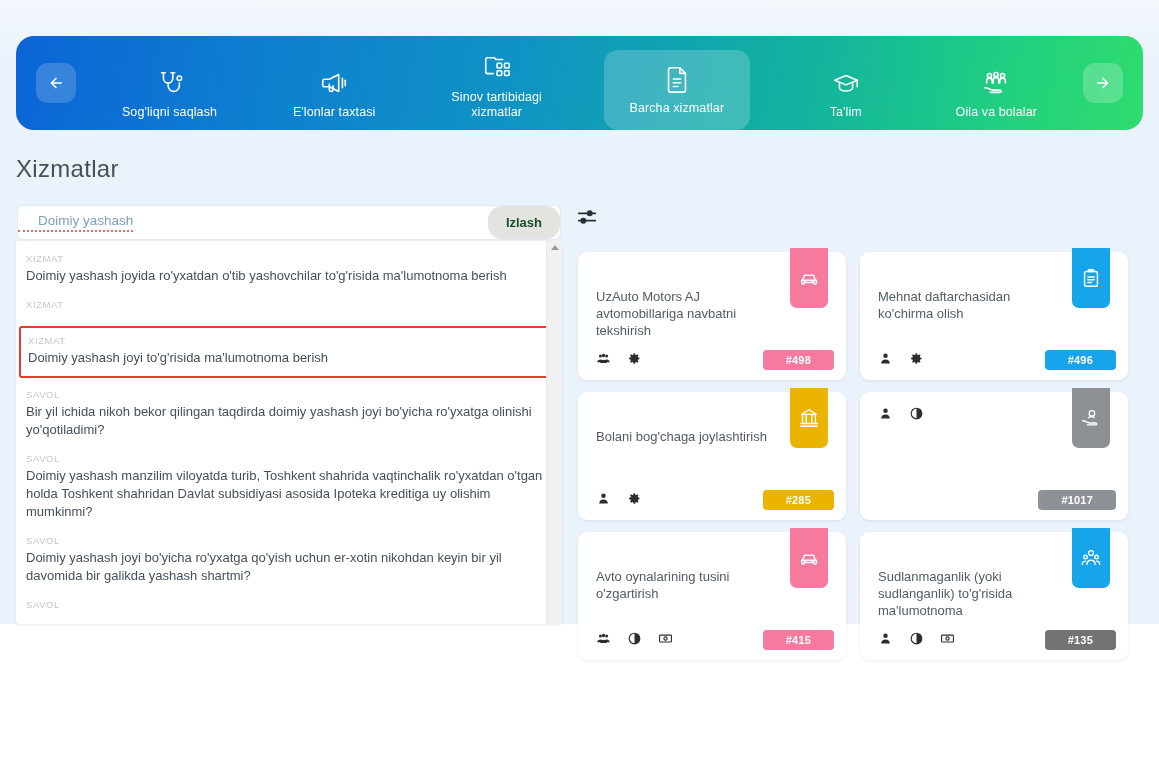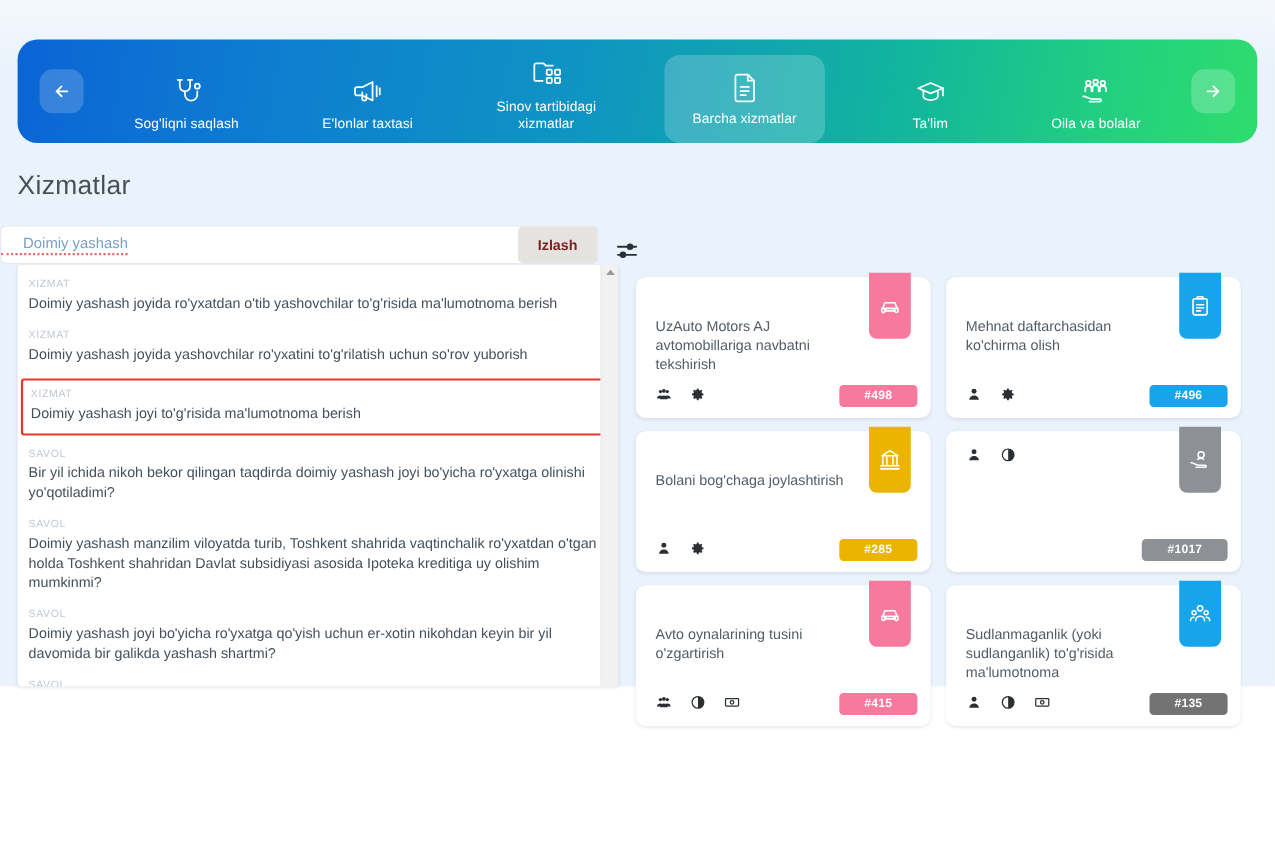--- a/index.html
+++ b/index.html
@@ -86,23 +86,23 @@
     left: 16px; top: 155px;
     font-size: 24px;
     color: #4a4f55;
     font-weight: 400;
     letter-spacing: .3px;
   }
 
   
   .search-row {
     position: absolute;
-    left: 1px; top: 206px;
+    left: 18px; top: 206px;
     width: 580px; height: 33px;
-    display: flex; align-items: flex-end;
+    display: flex; align-items: flex-start;
   }
   .search-box {
     position: relative;
     width: 546px; height: 33px;
     background: #ffffff;
     border-radius: 5px;
     display: flex; align-items: center;
     box-shadow: 0 0 0 1px #e3e9f0;
   }
   .search-value {
@@ -114,25 +114,25 @@
     padding-bottom: 1px;
     line-height: 16px;
   }
   .search-btn {
     position: absolute;
     right: 0; top: 0;
     height: 33px;
     padding: 0 18px;
     background: #e5e3df;
     border: none;
-    border-radius: 4px;
+    border-radius: 14px;
     font-family: "Liberation Sans", sans-serif;
     font-size: 13px;
     font-weight: bold;
-    color: #7f1d1d;
+    color: #14532d;
     cursor: pointer;
   }
   .filter-ico {
     margin-left: 16px;
     width: 22px; height: 22px;
     cursor: pointer;
   }
   .filter-ico svg { width: 22px; height: 22px; display: block; }
 
   
@@ -377,21 +377,20 @@
   <div class="dropdown">
     <div class="dd-list">
 
       <div class="dd-item">
         <div class="dd-kind">XIZMAT</div>
         <div class="dd-text">Doimiy yashash joyida ro'yxatdan o'tib yashovchilar to'g'risida ma'lumotnoma berish</div>
       </div>
 
       <div class="dd-item">
         <div class="dd-kind">XIZMAT</div>
-        <div class="dd-text">Doimiy yashash joyida yashovchilar ro'yxatini to'g'rilatish uchun so'rov yuborish</div>
       </div>
 
       <div class="dd-item highlighted">
         <div class="dd-kind">XIZMAT</div>
         <div class="dd-text">Doimiy yashash joyi to'g'risida ma'lumotnoma berish</div>
       </div>
 
       <div class="dd-item">
         <div class="dd-kind">SAVOL</div>
         <div class="dd-text">Bir yil ichida nikoh bekor qilingan taqdirda doimiy yashash joyi bo'yicha ro'yxatga olinishi yo'qotiladimi?</div>

